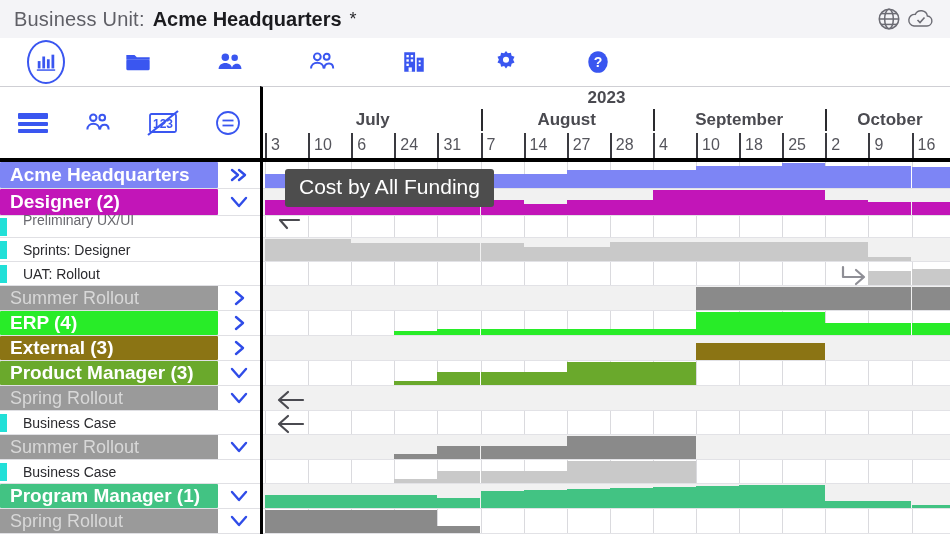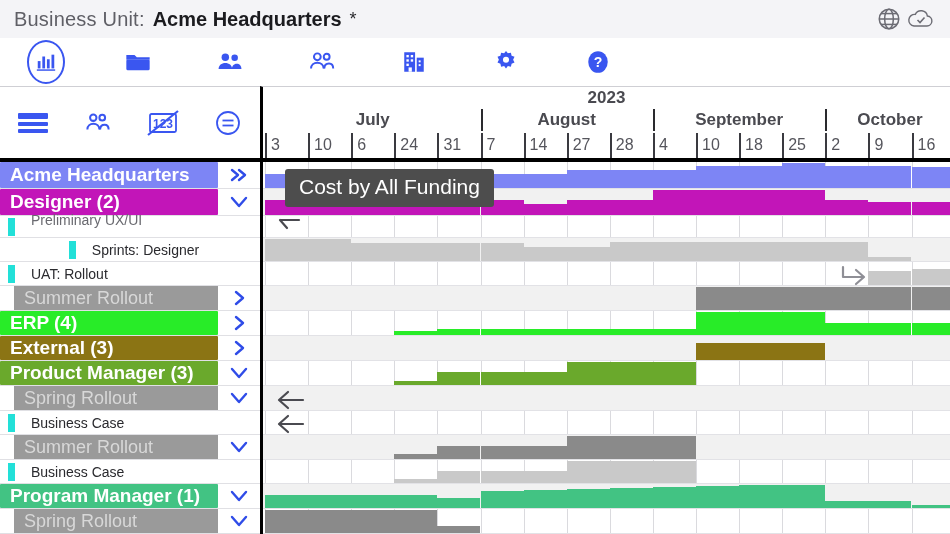--- a/index.html
+++ b/index.html
@@ -91,23 +91,23 @@
     display: flex; align-items: center;
     border-bottom: 1px solid #e0e0e4;
     background: #ffffff;
   }
   .lbar {
     height: 100%; display: flex; align-items: center;
     overflow: hidden; white-space: nowrap;
   }
   .lbar .txt { font-size: 19px; font-weight: bold; color: #ffffff; padding-left: 10px; }
   .lrow.group .lbar { border-radius: 1px; }
-  .lrow.rollout .lbar { background: #9a9a9a; margin-left: 14px; }
+  .lrow.rollout .lbar { background: #9a9a9a; margin-left: 0; }
   .lrow.rollout .txt { color: #d8d8d8; font-weight: normal; font-size: 18px; }
-  .lrow.leaf { padding-left: 8px; }
+  .lrow.leaf { }
   .lrow.leaf .tick { width: 7px; height: 18px; background: #22e0d8; margin-right: 16px; }
   .lrow.leaf .ltext { font-size: 14px; color: #2a2a2e; }
   .chev {
     width: 42px; height: 100%; display: flex; align-items: center; justify-content: center;
     color: #2f4ce8; flex: 0 0 42px;
   }
   .chev svg { display: block; }
 
   
   .seg { position: absolute; }
@@ -316,21 +316,21 @@
           <div class="chev">
             <svg width="22" height="20" viewBox="0 0 22 20" fill="none" stroke="#2f4ce8" stroke-width="2.4" stroke-linecap="round" stroke-linejoin="round">
               <polyline points="4,6 11,14 18,6"></polyline>
             </svg>
           </div>
         </div>
         <div class="lrow leaf" style="top: 54px; height: 22px;">
           <span class="tick"></span>
           <span class="ltext" style="position: relative; top: -7px; color: rgb(106, 106, 112);">Preliminary UX/UI</span>
         </div>
-        <div class="lrow leaf" style="top: 76px; height: 24px; justify-content: center;">
+        <div class="lrow leaf" style="top: 76px; height: 24px;">
           <span class="tick"></span>
           <span class="ltext">Sprints: Designer</span>
         </div>
         <div class="lrow leaf" style="top: 100px; height: 24px;">
           <span class="tick"></span>
           <span class="ltext">UAT: Rollout</span>
         </div>
         <div class="lrow rollout" style="top: 124px; height: 25px;">
           <div class="lbar" style="flex: 1 1 auto;">
             <span class="txt">Summer Rollout</span>

